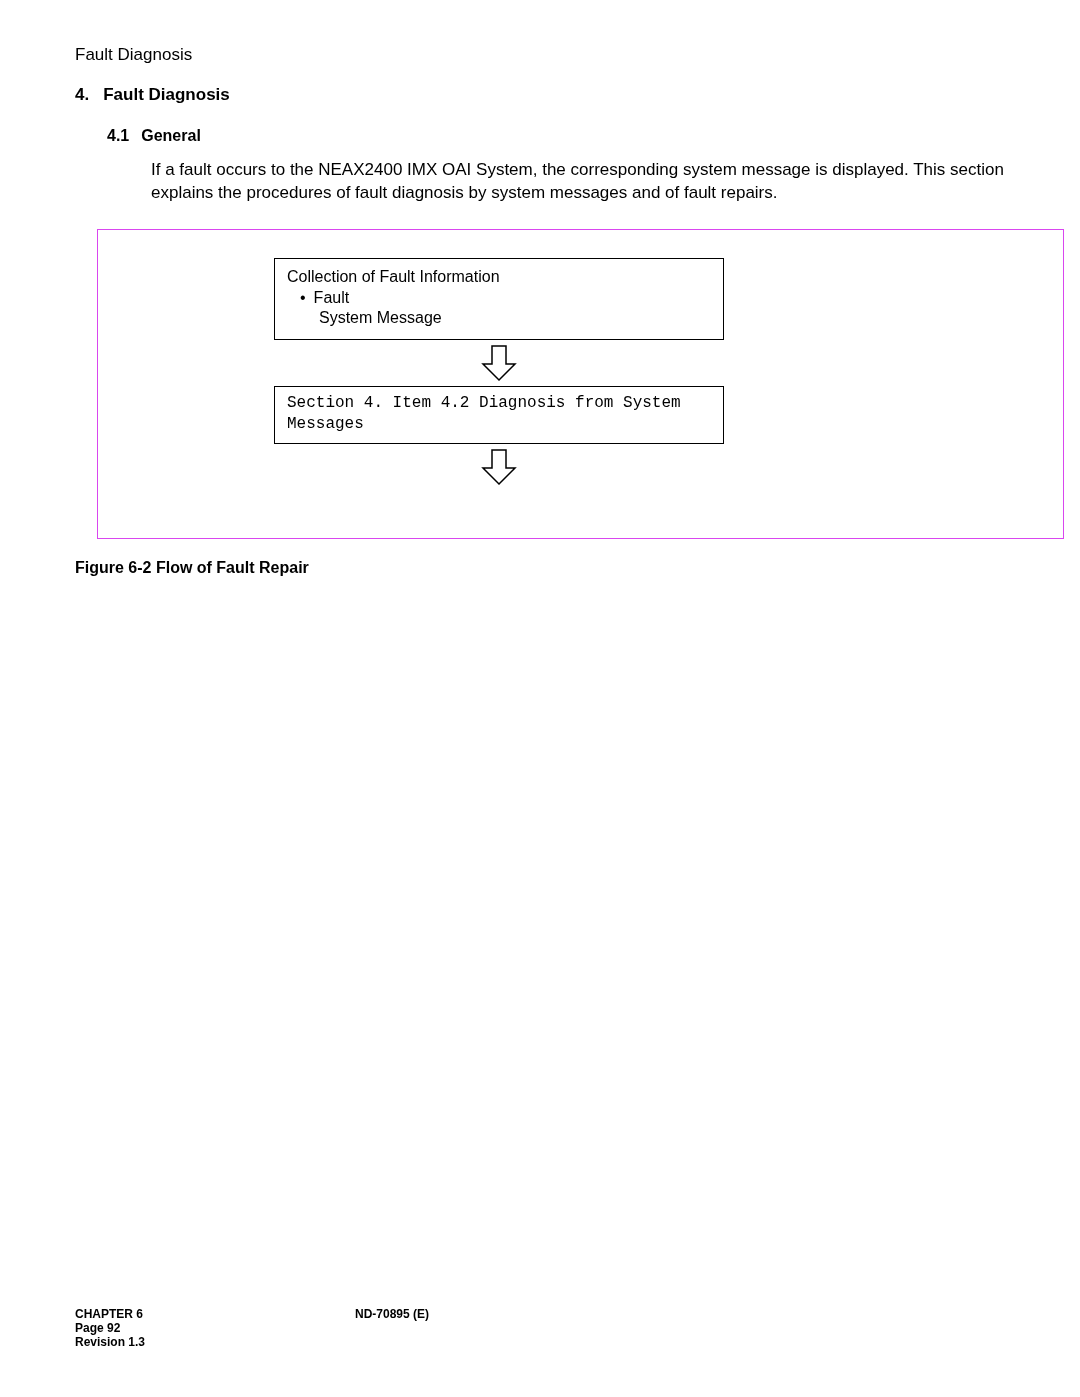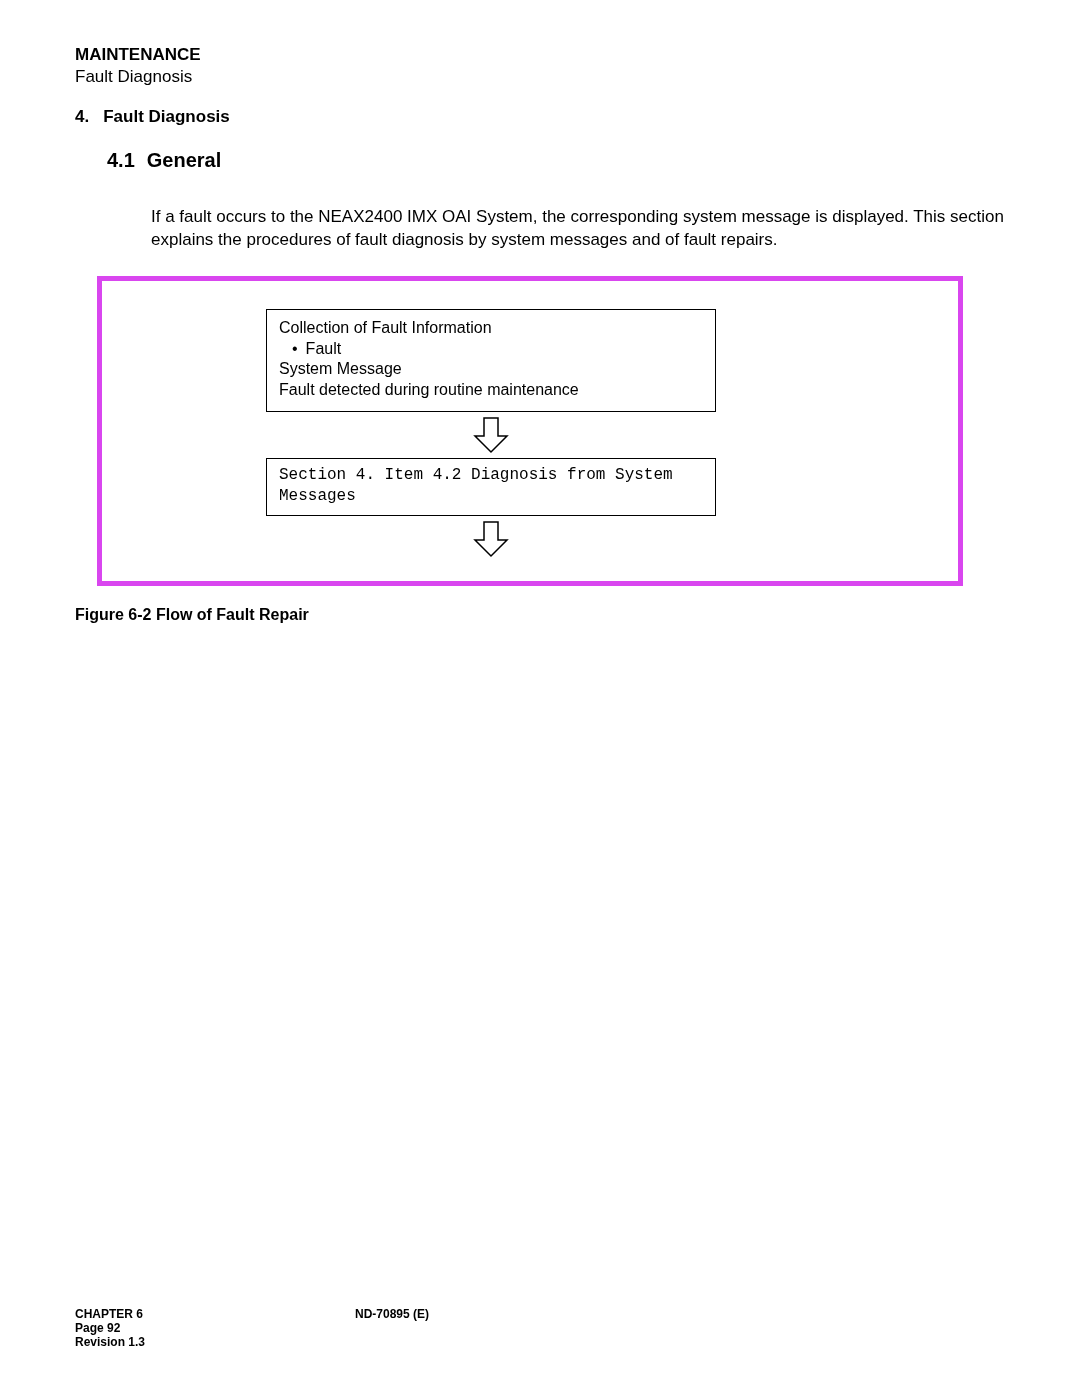--- a/index.html
+++ b/index.html
@@ -12,63 +12,62 @@
     font-size: 17px;
     color: #000;
   }
   .page {
     padding: 45px 75px 0 75px;
   }
   .header-title { font-weight: bold; margin-bottom: 2px; }
   .header-sub { margin-bottom: 20px; }
   .sec-heading { font-weight: bold; margin-bottom: 22px; display: flex; }
   .sec-heading .num { margin-right: 14px; }
-  .sub-heading { font-weight: bold; margin-left: 32px; margin-bottom: 34px; display: flex; font-size: 20px; }
+  .sub-heading { font-weight: bold; margin-left: 32px; margin-bottom: 14px; display: flex; font-size: 16px; }
   .sub-heading .num { margin-right: 12px; }
   .body-para { margin-left: 76px; line-height: 1.35; margin-bottom: 24px; }
   .diagram-frame {
-    border: 5px solid #d946ef;
+    border: 1px solid #d946ef;
     margin-left: 22px;
     margin-right: 0;
-    padding: 28px 0 28px 4px;
-    width: 866px;
+    padding: 28px 0 28px 16px;
+    width: 967px;
     height: 310px;
     position: relative;
   }
   .flow-box {
     border: 1.5px solid #000;
     width: 450px;
     margin-left: 160px;
     padding: 8px 12px 10px 12px;
     font-size: 16px;
     line-height: 1.3;
   }
   .flow-box-narrow { padding: 6px 12px 8px 12px; font-family: Liberation Mono, monospace; }
   .bullet-row { display: flex; }
   .bullet-row .dot { margin: 0 8px 0 13px; }
-  .indent-line { }
+  .indent-line { margin-left: 32px; }
   .arrow-wrap { width: 450px; margin-left: 160px; display: flex; justify-content: center; padding: 4px 0 2px 0; }
   .caption { text-align: left; font-weight: bold; margin-top: 20px; font-size: 16px; }
   .footer {
     position: absolute;
     left: 75px;
     bottom: 48px;
     width: 930px;
     font-weight: bold;
     font-size: 12px;
     display: flex;
   }
   .footer .col1 { width: 280px; }
   .footer .col2 { }
 </style>
 </head>
 <body>
 
 <div class="page">
-  <div class="header-title">MAINTENANCE</div>
   <div class="header-sub">Fault Diagnosis</div>
 
   <div class="sec-heading">
     <span class="num">4.</span>
     <span>Fault Diagnosis</span>
   </div>
 
   <div class="sub-heading">
     <span class="num">4.1</span>
     <span>General</span>
@@ -77,21 +76,20 @@
   <div class="body-para">If a fault occurs to the NEAX2400 IMX OAI System, the corresponding system message is displayed. This section explains the procedures of fault diagnosis by system messages and of fault repairs.</div>
 
   <div class="diagram-frame">
     <div class="flow-box">
       <div>Collection of Fault Information</div>
       <div class="bullet-row">
         <span class="dot">•</span>
         <span>Fault</span>
       </div>
       <div class="indent-line">System Message</div>
-      <div class="indent-line">Fault detected during routine maintenance</div>
     </div>
 
     <div class="arrow-wrap">
       <svg width="44" height="40">
         <path d="M15 2 L29 2 L29 20 L38 20 L22 36 L6 20 L15 20 Z" fill="#fff" stroke="#000" stroke-width="1.5"></path>
       </svg>
     </div>
 
     <div class="flow-box flow-box-narrow">
       <span>Section 4.  Item 4.2  Diagnosis from System Messages</span>

